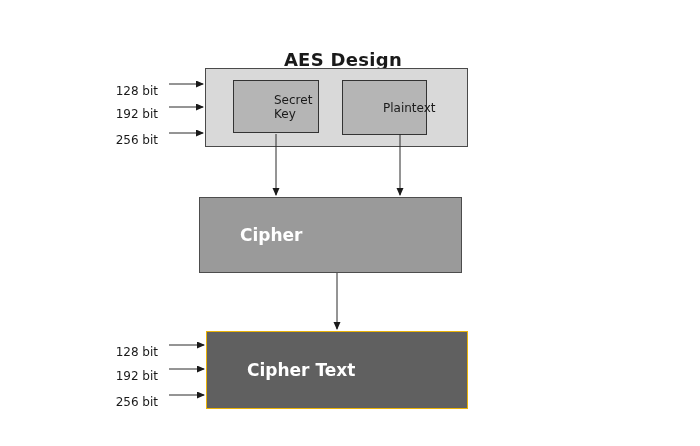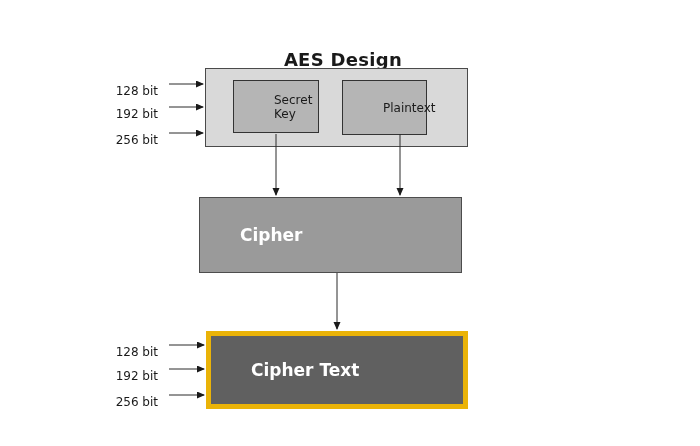--- a/index.html
+++ b/index.html
@@ -61,21 +61,21 @@
     color: #ffffff;
     font-size: 17px;
     font-weight: bold;
   }
   .cipher-text {
     left: 206px;
     top: 331px;
     width: 262px;
     height: 78px;
     background: #606060;
-    border: 5px solid #eab308;
+    border: 1px solid #eab308;
     color: #ffffff;
     font-size: 17px;
     font-weight: bold;
   }
   .bit-label {
     position: absolute;
     width: 60px;
     right: 542px;
     text-align: right;
     font-size: 12px;

